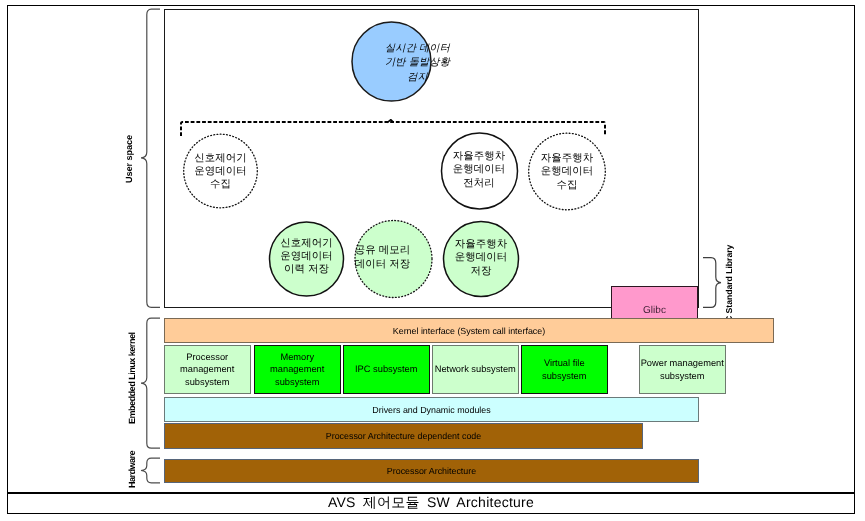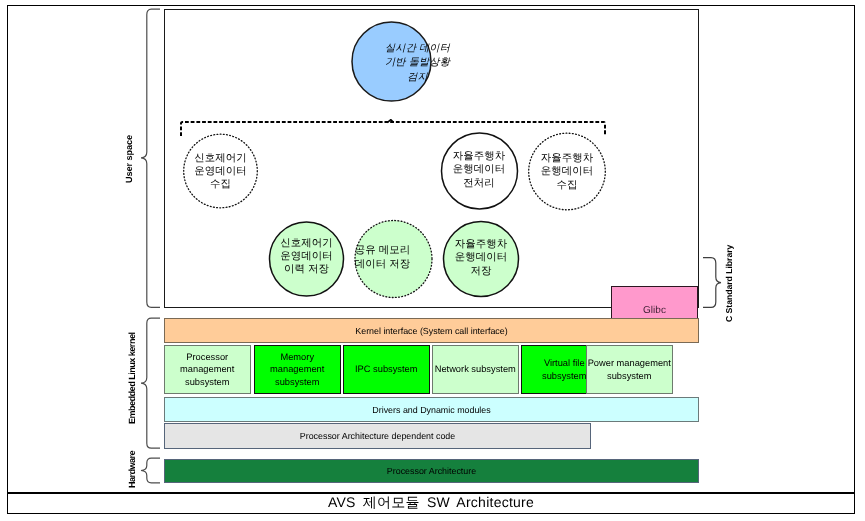--- a/index.html
+++ b/index.html
@@ -36,30 +36,30 @@
   .c6{left:443px;top:220px;width:76px;height:76px;}
 
   .glibc{left:611px;top:258px;width:87px;height:49px;background:#FF99CC;border:1.2px solid #2b1721;font-size:10px;color:#3d1f33;margin-top:28px;}
   .brace-csl{left:702px;top:256px;}
   .lbl-csl{left:723px;top:243px;width:13px;height:80px;font-size:8.6px;letter-spacing:0px;}
 
   .brace-k{left:140px;top:317px;}
   .lbl-k{left:123px;top:313px;width:18px;height:131px;font-size:9px;letter-spacing:-0.48px;}
 
   .kbox{border:1.1px solid #555;font-size:8.9px;}
-  .k-interface{left:164px;top:318px;width:535px;height:25px;background:#FFCC99;border-color:#7a6a55;}
+  .k-interface{left:164px;top:318px;width:610px;height:25px;background:#FFCC99;border-color:#7a6a55;}
   .k-drivers{left:164px;top:397px;width:535px;height:25px;background:#CCFFFF;border-color:#6b7a7a;align-items:center;}
-  .k-archdep{left:164px;top:423px;width:427px;height:26px;background:#e5e5e5;border-color:#56657a;}
-  .k-arch{left:164px;top:459px;width:535px;height:24px;background:#15803d;border-color:#56657a;}
+  .k-archdep{left:164px;top:423px;width:479px;height:26px;background:#a16207;border-color:#56657a;}
+  .k-arch{left:164px;top:459px;width:535px;height:24px;background:#a16207;border-color:#56657a;}
 
   .sub{top:345px;width:86.5px;height:49px;background:#CCFFCC;border:1.1px solid #6e7a6e;
        font-size:9.3px;line-height:1.33;white-space:pre;}
   .sub.hi{background:#00FF00;border:1.4px solid #111;}
   .s0{left:164px;} .s1{left:254px;} .s2{left:343px;}
-  .s3{left:432px;} .s4{left:521px;text-align:center;} .s5{left:586px;justify-content:center;}
+  .s3{left:432px;} .s4{left:521px;text-align:center;} .s5{left:639px;justify-content:center;}
 
   .brace-hw{left:140px;top:457px;}
   .lbl-hw{left:123px;top:456px;width:18px;height:26px;font-size:9px;letter-spacing:-0.5px;}
 </style>
 </head>
 <body>
 
 <div id="stage">
 
   <div class="abs outer-frame"></div>

